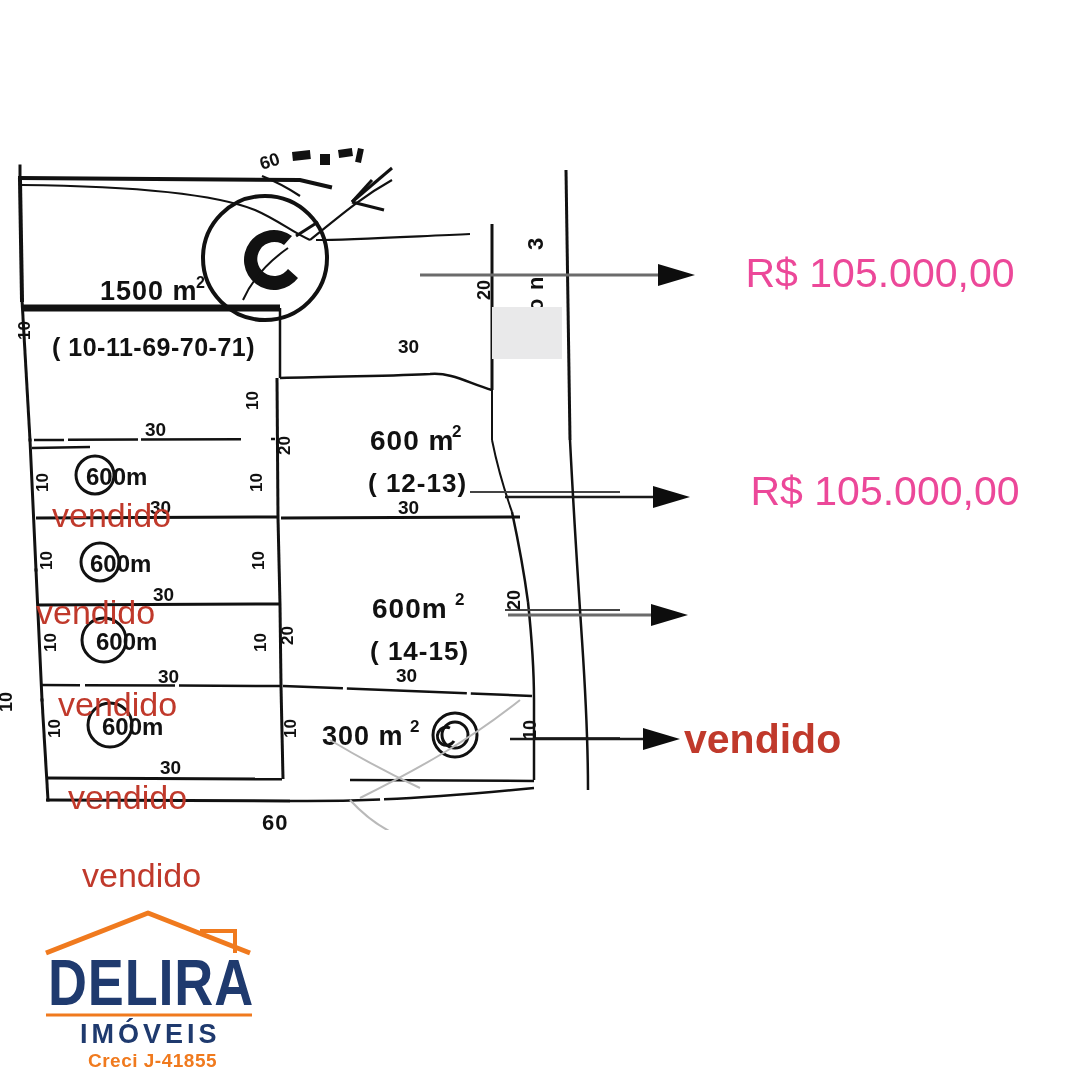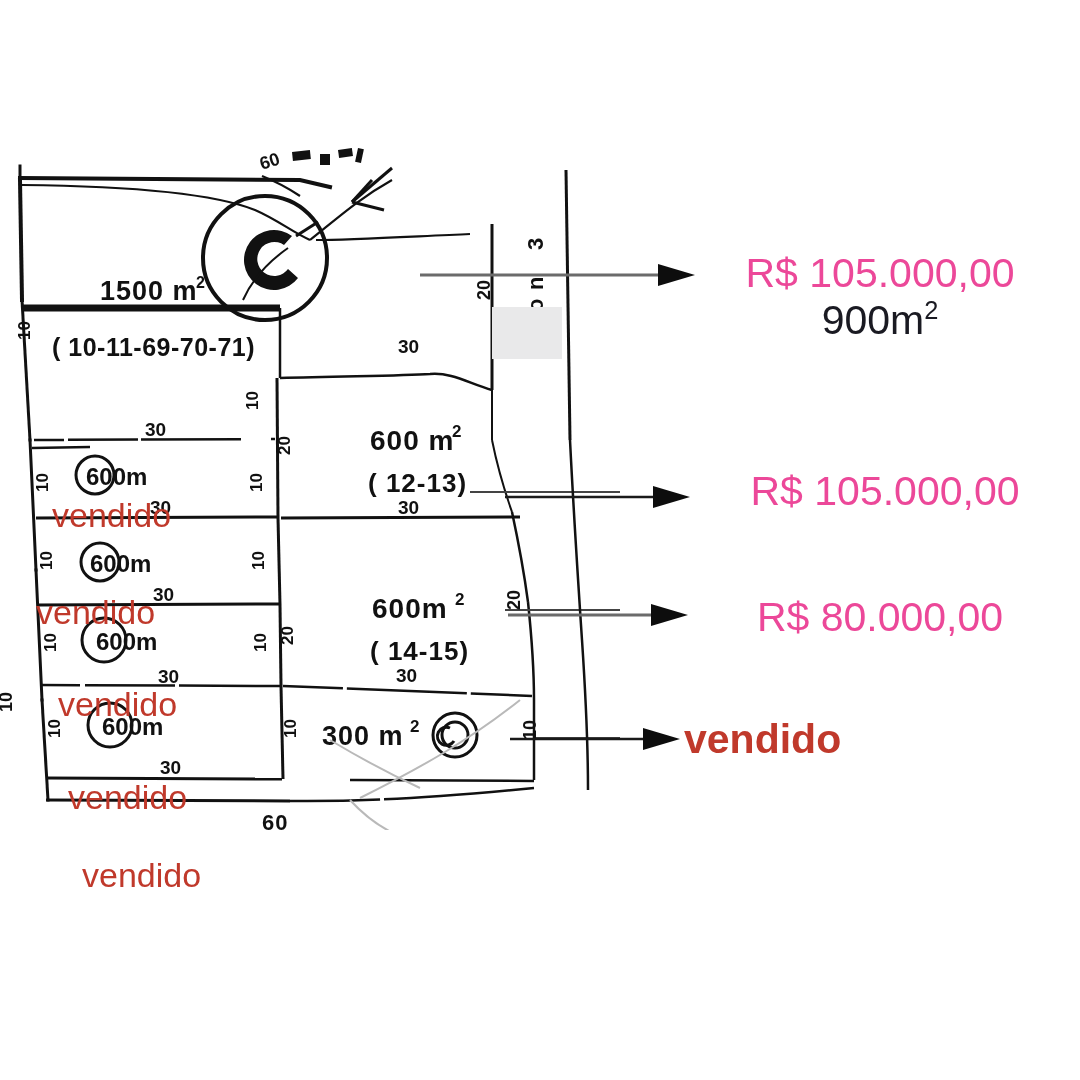--- a/index.html
+++ b/index.html
@@ -333,29 +333,43 @@
 
   <div class="callout-arrow" style="left:510px; top:727px; width:170px;">
     <svg width="170" height="24" viewBox="0 0 170 24">
       <line x1="0" y1="12" x2="140" y2="12" stroke="#1a1a1a" stroke-width="2.5"></line>
       <polygon points="133,1 170,12 133,23" fill="#0d0d0d"></polygon>
     </svg>
   </div>
 
   <div class="callout" style="left:700px; top:250px; width:360px;">
     <span class="price">R$ 105.000,00</span>
-    <span class="sub"><span>900m</span><span class="sup">2</span></span>
   </div>
 
   <div class="callout" style="left:700px; top:468px; width:370px;">
     <span class="price">R$ 105.000,00</span>
   </div>
 
-  <div class="callout" style="left:700px; top:594px; width:360px;">
-    <span class="price">R$ 80.000,00</span>
-  </div>
 
   <div class="callout" style="left:684px; top:716px; width:340px; text-align:left;">
     <span class="vendido-big">vendido</span>
   </div>
 
+  <div id="logo">
+    <svg width="280" height="165" viewBox="0 0 280 165" xmlns="http://www.w3.org/2000/svg">
+
+      <g>
+        <path d="M6,48 L108,8 L210,48" stroke="#F07A1E" stroke-width="5" fill="none" stroke-linejoin="round"></path>
+        <path d="M160,26 L195,26 L195,40" stroke="#F07A1E" stroke-width="4" fill="none"></path>
+        <path d="M195,26 L195,48" stroke="#F07A1E" stroke-width="4" fill="none"></path>
+      </g>
+
+      <text x="8" y="100" font-family="Liberation Sans, sans-serif" font-size="64" font-weight="bold" fill="#1F3A6E" letter-spacing="1" textLength="206" lengthAdjust="spacingAndGlyphs">DELIRA</text>
+
+      <line x1="6" y1="110" x2="212" y2="110" stroke="#F07A1E" stroke-width="3"></line>
+
+      <text x="40" y="138" font-family="Liberation Sans, sans-serif" font-size="27" font-weight="bold" fill="#1F3A6E" letter-spacing="4">IMÓVEIS</text>
+
+      <text x="48" y="162" font-family="Liberation Sans, sans-serif" font-size="19" font-weight="bold" fill="#F07A1E" letter-spacing="0.5">Creci J-41855</text>
+    </svg>
+  </div>
 
 </div>
 
 </body></html>

